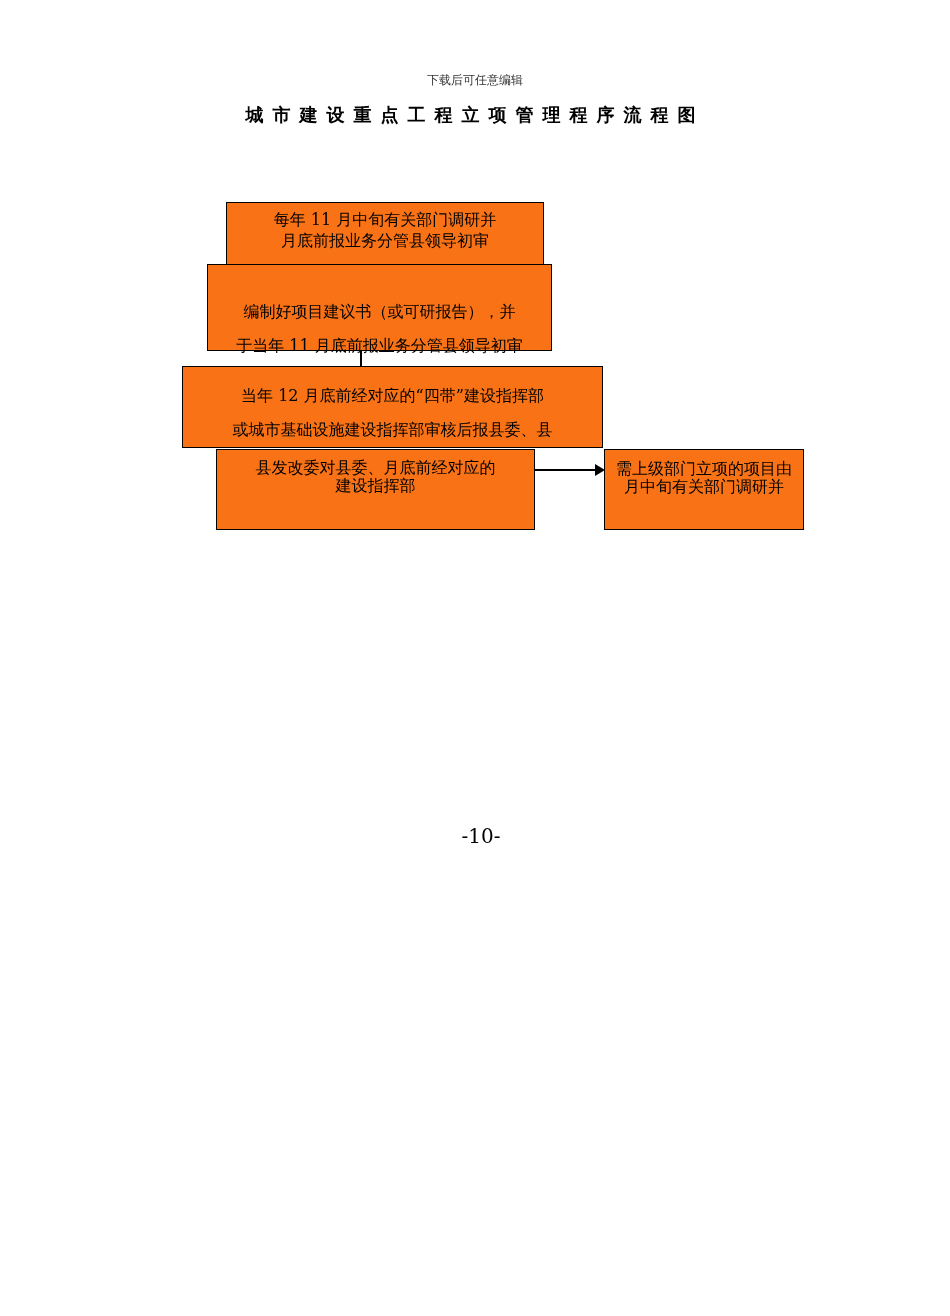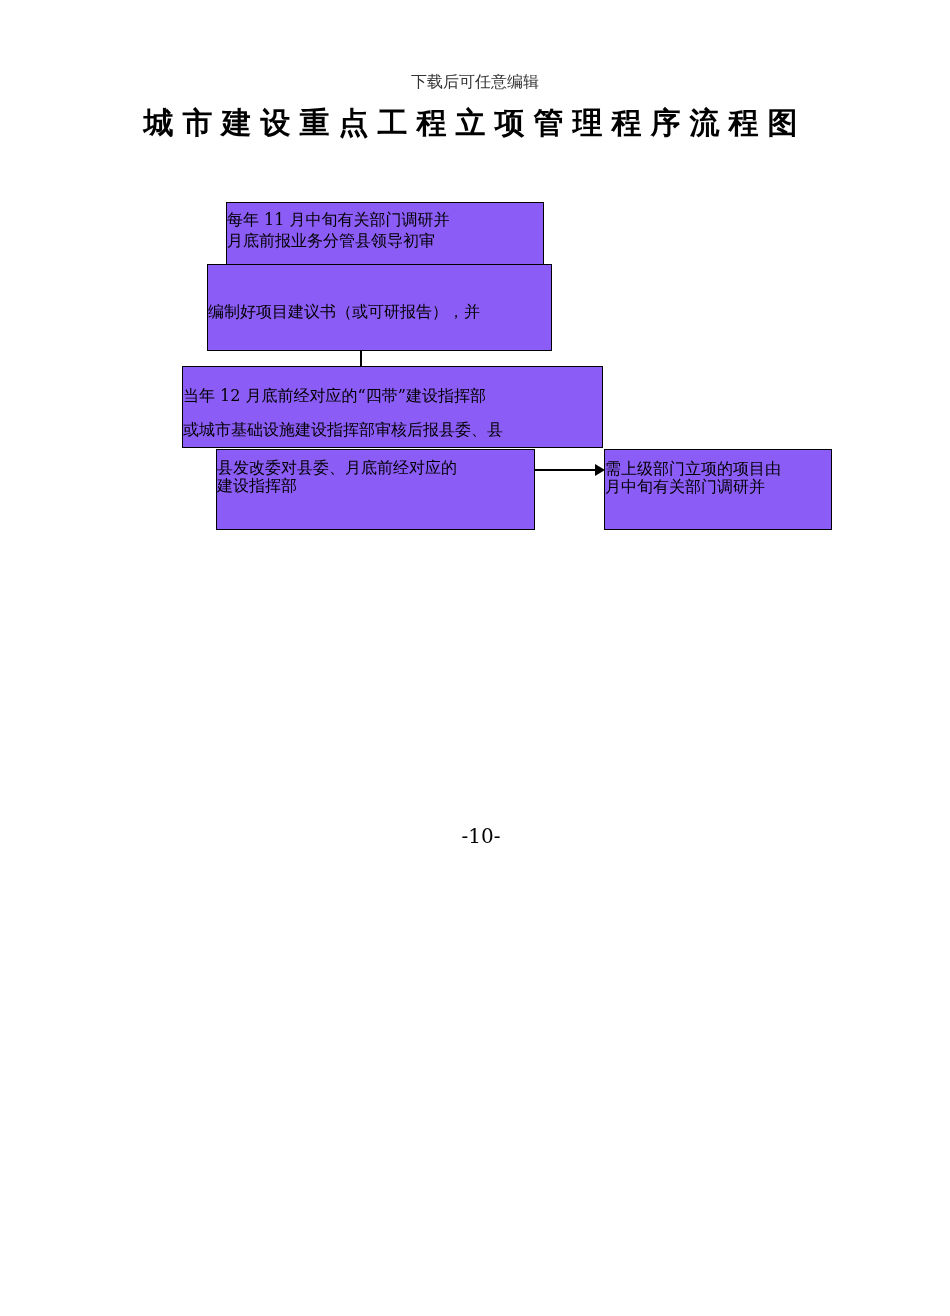--- a/index.html
+++ b/index.html
@@ -1,28 +1,28 @@
 <!DOCTYPE html>
 <html><head>
 <meta charset="utf-8">
 <style>
   html, body { margin:0; padding:0; background:#fff; }
   body { width:950px; height:1316px; position:relative; overflow:hidden;
          font-family:"DejaVu Serif","Liberation Serif",serif; color:#000; }
   .abs { position:absolute; }
-  .header-note { left:0; width:950px; top:72px; text-align:center; font-size:16px; color:#333; }
-  .title { left:0; width:950px; top:103px; text-align:center; font-size:30px; font-weight:bold;
+  .header-note { left:0; width:950px; top:72px; text-align:center; font-size:12px; color:#333; }
+  .title { left:0; width:950px; top:103px; text-align:center; font-size:18px; font-weight:bold;
            letter-spacing:9px; font-family:"DejaVu Sans","Liberation Sans",sans-serif; }
-  .box { position:absolute; border:1.5px solid #000; background:#8b5cf6; box-sizing:border-box;
-         font-size:16px; }
+  .box { position:absolute; border:1.5px solid #000; background:#f97316; box-sizing:border-box;
+         text-align:center; font-size:16px; }
   .b1 { left:226px; top:202px; width:318px; height:64px; padding-top:6px; line-height:21px; }
   .b2 { left:207px; top:264px; width:345px; height:87px; padding-top:30px; line-height:34px; }
   .b3 { left:182px; top:366px; width:421px; height:82px; padding-top:12px; line-height:34px; }
   .b4 { left:216px; top:449px; width:319px; height:81px; padding-top:9px; line-height:18px; }
-  .b5 { left:604px; top:449px; width:228px; height:81px; padding-top:10px; line-height:18px; }
+  .b5 { left:604px; top:449px; width:200px; height:81px; padding-top:10px; line-height:18px; }
   .line { position:absolute; background:#000; }
   .vline { left:360px; width:1.5px; }
   .arrow-down { position:absolute; left:355px; top:376px; width:0; height:0;
                 border-left:6px solid transparent; border-right:6px solid transparent; border-top:10px solid #000; }
   .arrow-right { position:absolute; left:595px; top:464px; width:0; height:0;
                  border-top:6px solid transparent; border-bottom:6px solid transparent; border-left:10px solid #000; }
   .pagenum { left:6px; width:950px; top:824px; text-align:center; font-size:20px; }
   .line-txt { display:block; white-space:nowrap; }
 </style>
 </head>
@@ -38,20 +38,21 @@
   <div class="arrow-down"></div>
   <div class="line" style="left:535px;top:469px;width:62px;height:1.5px;"></div>
   <div class="arrow-right"></div>
 
   <div class="box b1">
     <span class="line-txt">每年 11 月中旬有关部门调研并</span>
     <span class="line-txt">月底前报业务分管县领导初审</span>
   </div>
   <div class="box b2">
     <span class="line-txt">编制好项目建议书（或可研报告），并</span>
+    <span class="line-txt">于当年 11 月底前报业务分管县领导初审</span>
   </div>
   <div class="box b3">
     <span class="line-txt">当年 12 月底前经对应的“四带”建设指挥部</span>
     <span class="line-txt">或城市基础设施建设指挥部审核后报县委、县</span>
   </div>
   <div class="box b4">
     <span class="line-txt">县发改委对县委、月底前经对应的</span>
     <span class="line-txt">建设指挥部</span>
   </div>
   <div class="box b5">

